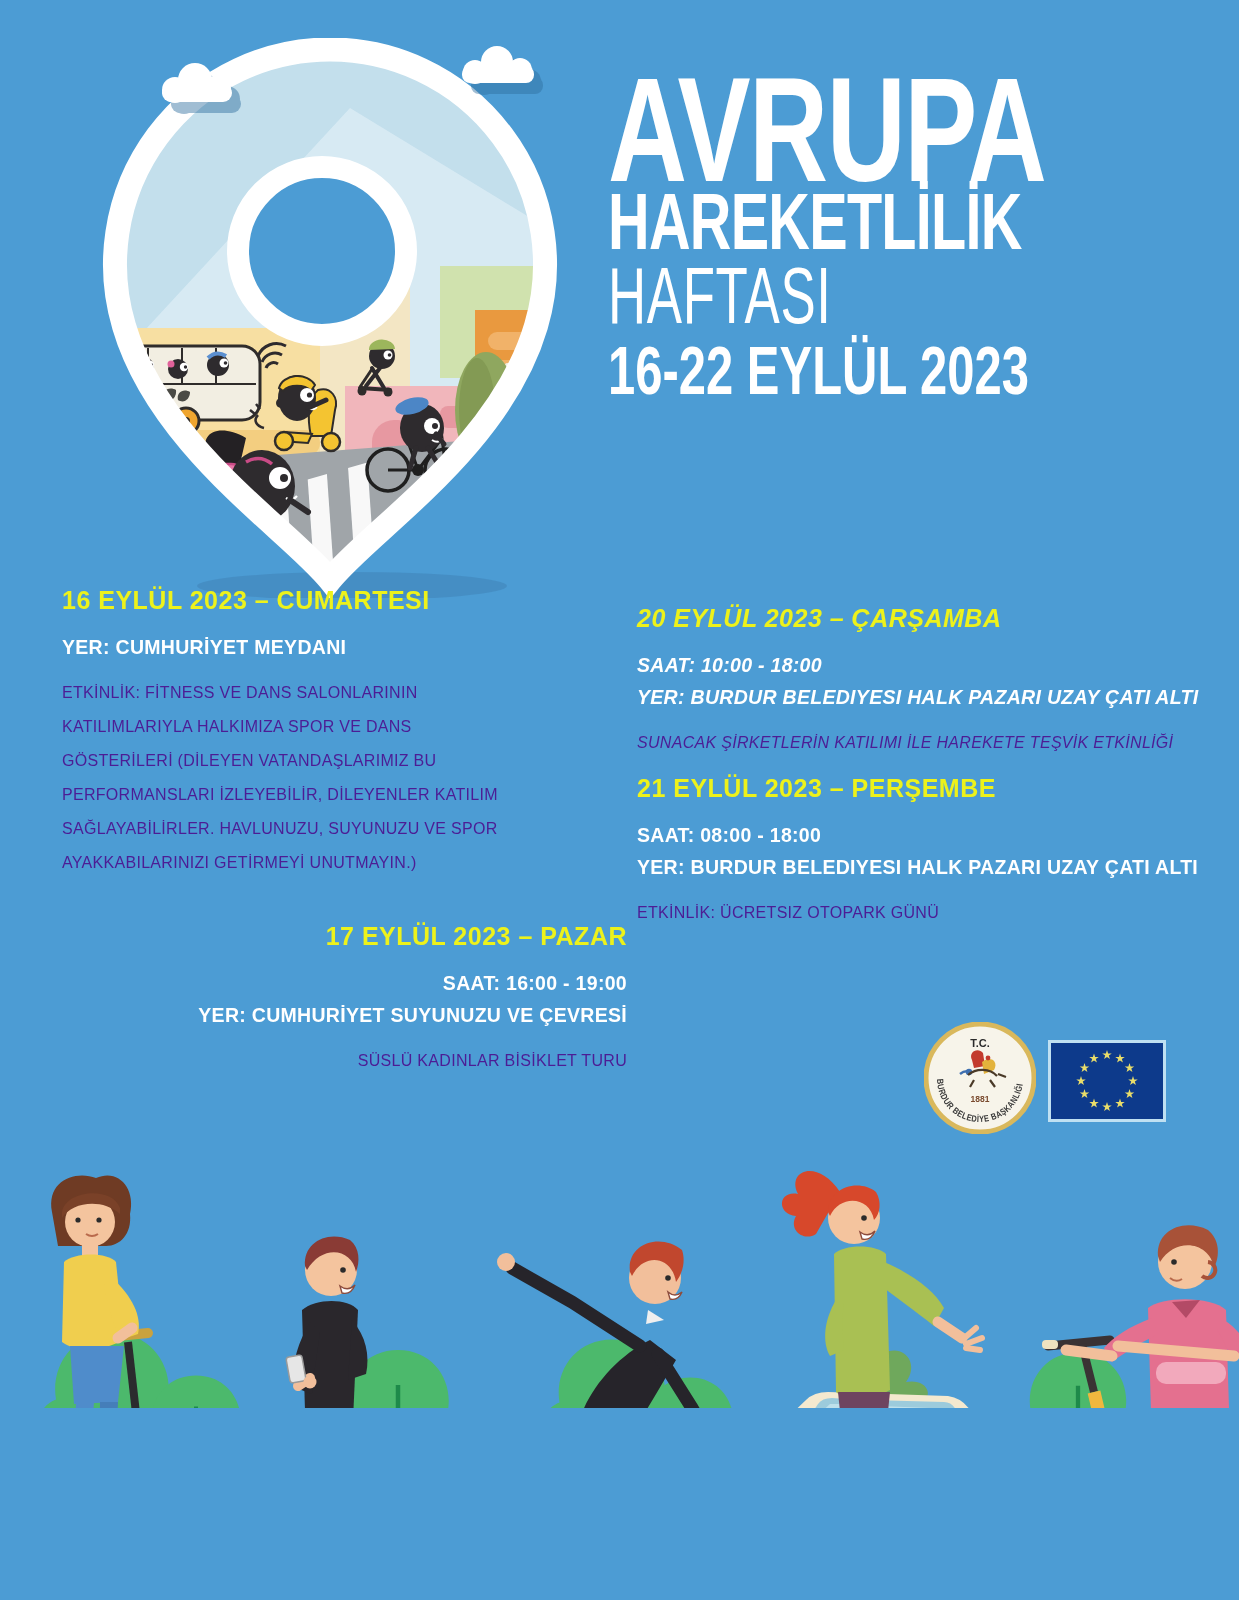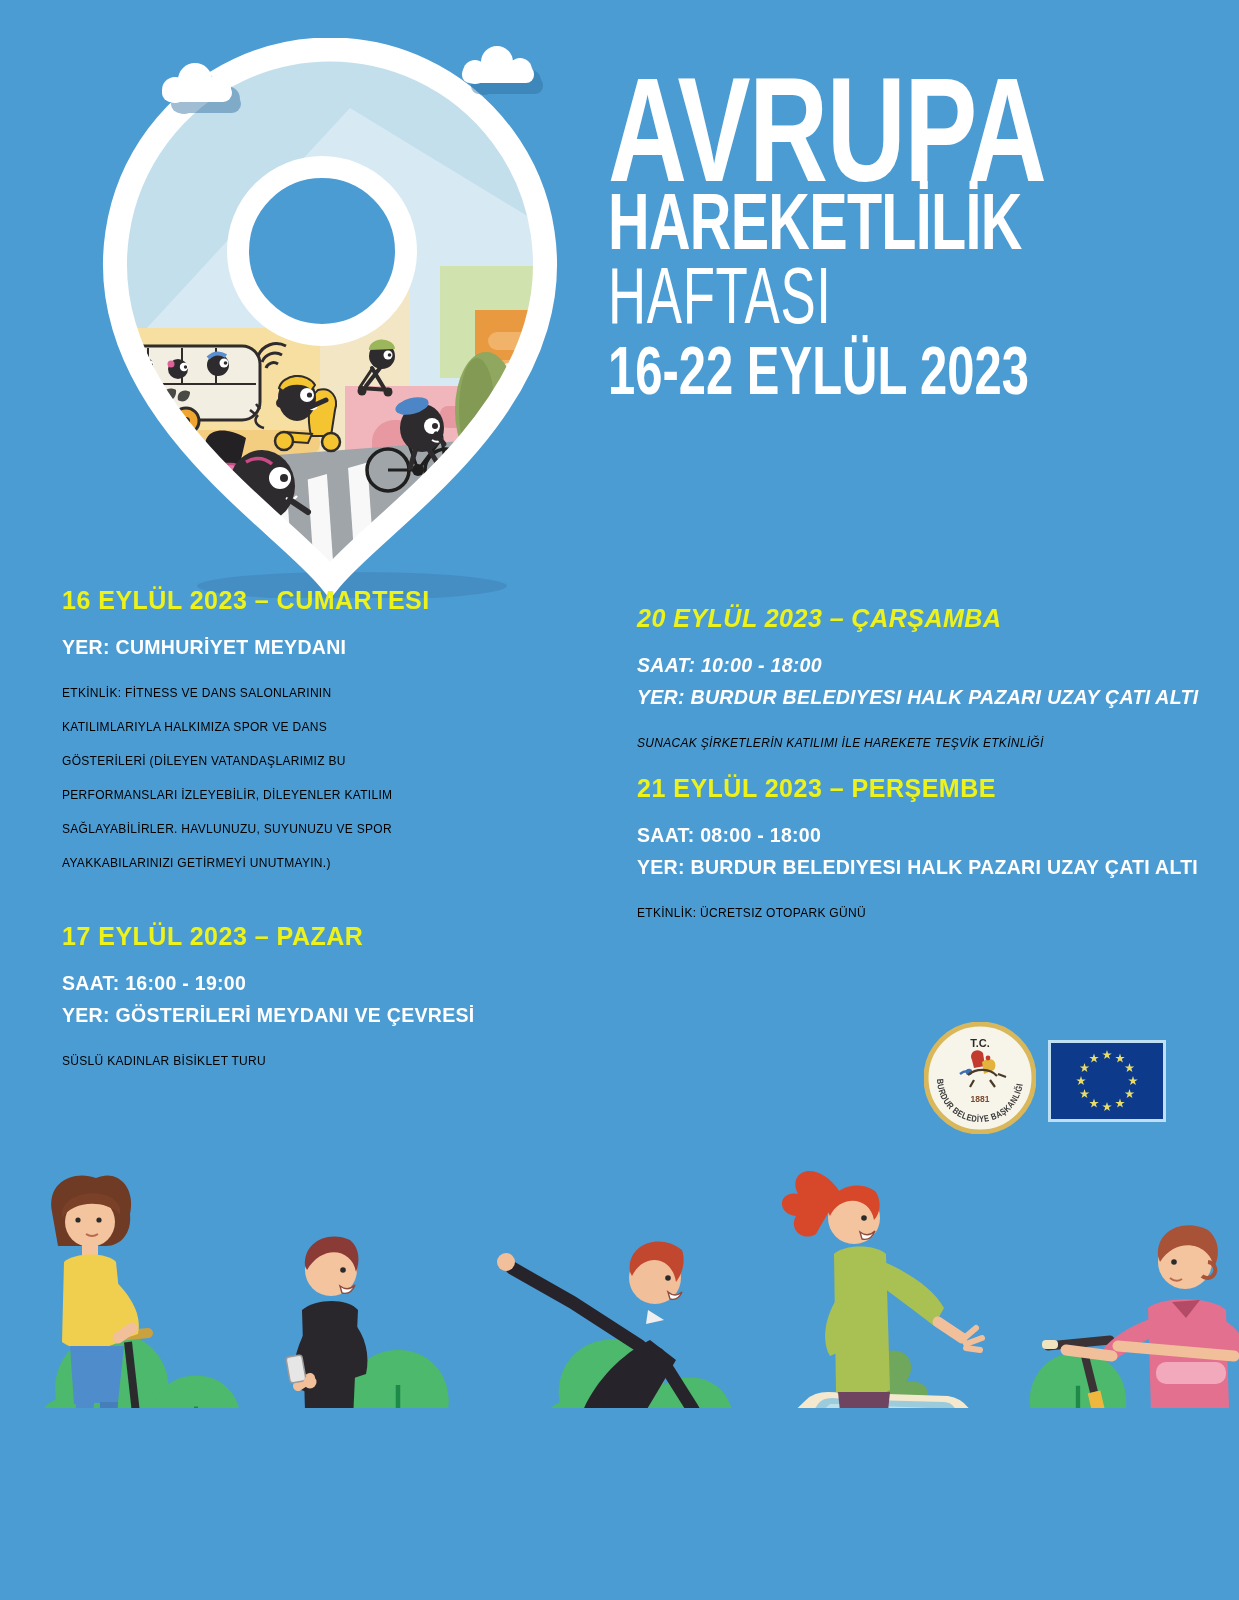--- a/index.html
+++ b/index.html
@@ -17,21 +17,21 @@
   .t1{top:56px;font-size:148px;font-weight:bold;transform:scale(0.74,1);letter-spacing:-2px;}
   .t2{top:182px;font-size:80px;font-weight:bold;transform:scale(0.72,1);letter-spacing:-1px;}
   .t3{top:256px;font-size:80px;font-weight:normal;transform:scale(0.66,1);letter-spacing:1px;}
   .t4{top:336px;font-size:68px;font-weight:bold;transform:scale(0.72,1);letter-spacing:0px;}
 
   
   .event{position:absolute;}
   .ev-heading{color:#EDF21B;font-size:25px;font-weight:bold;letter-spacing:0.5px;margin:0 0 16px 0;white-space:nowrap;}
   .ev-meta{color:#ffffff;font-size:19.5px;font-weight:bold;letter-spacing:0.3px;line-height:32px;margin:0;white-space:nowrap;}
   .ev-body{margin-top:13px;}
-  .ev-line{color:#000000;font-size:12px;letter-spacing:0.3px;line-height:34px;white-space:nowrap;}
+  .ev-line{color:#4c1d95;font-size:16px;letter-spacing:0.3px;line-height:34px;white-space:nowrap;}
 
   svg text{font-family:"Liberation Sans", sans-serif;}
 </style>
 </head>
 <body>
 
 <div class="poster">
 
   <svg class="abs" style="left:50px;top:38px;" width="560" height="560" viewBox="0 0 560 560">
     <defs>
@@ -230,24 +230,24 @@
     <div class="ev-body">
       <div class="ev-line">ETKİNLİK: FİTNESS VE DANS SALONLARININ</div>
       <div class="ev-line">KATILIMLARIYLA HALKIMIZA SPOR VE DANS</div>
       <div class="ev-line">GÖSTERİLERİ (DİLEYEN VATANDAŞLARIMIZ BU</div>
       <div class="ev-line">PERFORMANSLARI İZLEYEBİLİR, DİLEYENLER KATILIM</div>
       <div class="ev-line">SAĞLAYABİLİRLER. HAVLUNUZU, SUYUNUZU VE SPOR</div>
       <div class="ev-line">AYAKKABILARINIZI GETİRMEYİ UNUTMAYIN.)</div>
     </div>
   </section>
 
-  <section class="event" style="left:62px;top:922px;width:565px;">
+  <section class="event" style="left:62px;top:922px;width:565px;text-align:right;">
     <h2 class="ev-heading">17 EYLÜL 2023 – PAZAR</h2>
     <p class="ev-meta">SAAT: 16:00 - 19:00</p>
-    <p class="ev-meta">YER: GÖSTERİLERİ MEYDANI VE ÇEVRESİ</p>
+    <p class="ev-meta">YER: CUMHURİYET SUYUNUZU VE ÇEVRESİ</p>
     <div class="ev-body">
       <div class="ev-line">SÜSLÜ KADINLAR BİSİKLET TURU</div>
     </div>
   </section>
 
   <section class="event" style="left:637px;top:604px;width:585px;font-style:italic;">
     <h2 class="ev-heading">20 EYLÜL 2023 – ÇARŞAMBA</h2>
     <p class="ev-meta">SAAT: 10:00 - 18:00</p>
     <p class="ev-meta">YER: BURDUR BELEDIYESI HALK PAZARI UZAY ÇATI ALTI</p>
     <div class="ev-body">

